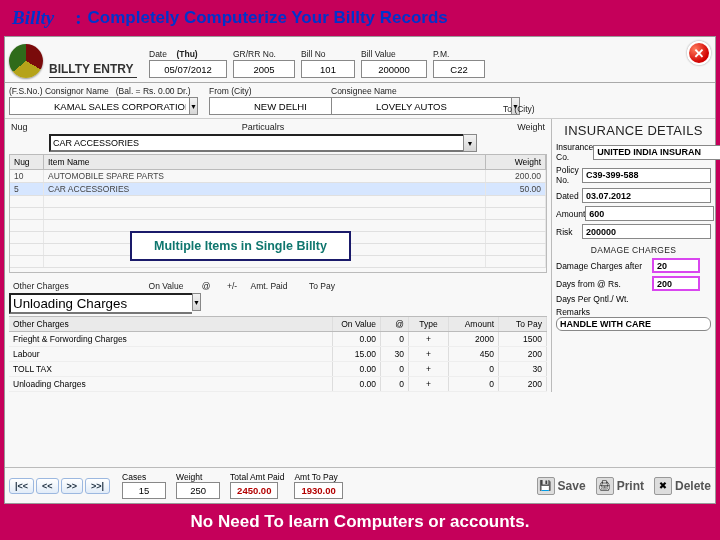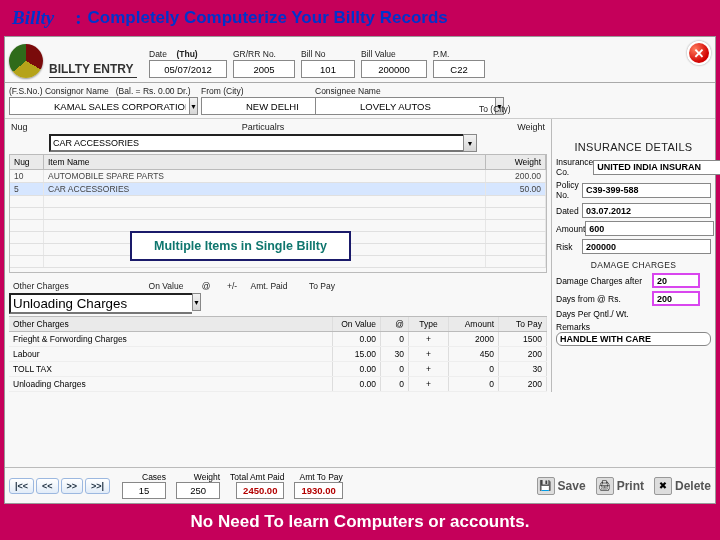--- a/index.html
+++ b/index.html
@@ -12,29 +12,29 @@
   .app { position: absolute; left: 4px; right: 4px; top: 36px; bottom: 36px; background: #f8f8f8; border: 1px solid #999; }
   .close-btn { position: absolute; top: 4px; right: 4px; width: 24px; height: 24px; border-radius: 50%; background: radial-gradient(circle at 30% 30%, #ff7a5a, #d10000 70%); border: 2px solid #fff; box-shadow: 0 0 2px #888; display: flex; align-items: center; justify-content: center; color: #fff; font-weight: bold; font-size: 13px; cursor: pointer; }
   .hdr { display: flex; align-items: flex-end; border-bottom: 1px solid #aaa; padding: 2px 4px 4px 4px; height: 46px; }
   .logo { width: 34px; height: 34px; position: relative; margin-right: 6px; }
   .logo .arc { position: absolute; width: 34px; height: 34px; border-radius: 50%; background: conic-gradient(#7a0b0b 0 120deg, #b5a31a 120deg 230deg, #2f6b1a 230deg 360deg); box-shadow: 0 1px 2px rgba(0,0,0,.4); }
   .module-name { font: bold 12px Arial; color: #333; margin-right: 12px; border-bottom: 1px solid #333; padding-bottom: 1px; width: 88px;}
   .hdr-fields { display: flex; flex: 1; gap: 6px; }
   .field { display: flex; flex-direction: column; }
   .field label { font-size: 8.5px; color: #222; margin-bottom: 1px; }
   .field input { border: 1px solid #888; background: #fff; font-size: 9.5px; padding: 2px 3px; height: 18px; text-align: center; }
-  .row2 { display: flex; padding: 3px 4px; gap: 6px; border-bottom: 1px solid #ccc; align-items: flex-end; }
+  .row2 { display: flex; padding: 3px 4px; gap: 14px; border-bottom: 1px solid #ccc; align-items: flex-end; }
   .row2 .field input { text-align: left; padding-left: 44px; }
   .combo { display: flex; }
   .combo input { flex: 1; border-right: none; }
   .combo .arrow { width: 14px; height: 18px; border: 1px solid #888; background: linear-gradient(#f3f3f3,#d6d6d6); display: flex; align-items: center; justify-content: center; font-size: 7px; }
   .main { display: flex; }
   .leftcol { flex: 1; padding: 0 4px; }
   .rightcol { width: 164px; border-left: 1px solid #bbb; padding: 2px 4px; }
-  .rightcol .sec-title { text-align: center; font-size: 11px; margin: 20px 0 4px; letter-spacing: .3px; color: #222; }
+  .rightcol .sec-title { text-align: center; font-size: 13px; margin: 2px 0 4px; letter-spacing: .3px; color: #222; }
   .rightcol .kv { display: flex; align-items: center; margin-bottom: 3px; }
   .rightcol .kv label { width: 66px; font-size: 8.5px; }
   .rightcol .kv input { flex: 1; border: 1px solid #888; background: #fff; font-size: 9px; padding: 1px 3px; height: 15px; font-weight: bold; }
   .gridhead, .gridrow { display: flex; align-items: center; }
   .gridhead { margin-top: 3px; }
   .gridhead label, .gridrow span, .gridrow input { font-size: 9px; }
   .col-nug { width: 40px; }
   .col-part { flex: 1; }
   .col-weight { width: 70px; text-align: right; }
   .gridhead label { color: #222; padding: 0 2px; }
@@ -53,21 +53,21 @@
   .charges .hdr2 .h { text-align: center; }
   .w-ov { width: 50px; } .w-at { width: 30px; } .w-pm { width: 22px; } .w-ap { width: 52px; } .w-tp { width: 54px; }
   .charges .combo { width: 120px; }
   .chargegrid { margin-top: 2px; }
   .chargegrid .chead { display: flex; background: #eaeaea; border-top: 1px solid #bbb; border-bottom: 1px solid #bbb; font-size: 8.5px; }
   .chargegrid .chead div, .chargegrid .crow div { padding: 2px 4px; border-right: 1px solid #ddd; }
   .chargegrid .crow { display: flex; font-size: 8.5px; border-bottom: 1px solid #eee; }
   .cc-name { flex: 1; } .cc-ov { width: 48px; text-align: right; } .cc-at { width: 28px; text-align: right; } .cc-type { width: 40px; text-align: center; } .cc-amt { width: 50px; text-align: right; } .cc-tp { width: 48px; text-align: right; }
   .footerbar { display: flex; align-items: center; padding: 4px; border-top: 1px solid #bbb; position: absolute; bottom: 0; left: 0; right: 0; background: #f8f8f8; }
   .navbtn { background: linear-gradient(#fff,#e2ecf8); border: 1px solid #9cb8e0; border-radius: 3px; padding: 2px 5px; font-size: 9px; font-weight: bold; color: #234; cursor: pointer; margin-right: 2px; }
-  .tot { display: flex; flex-direction: column; margin-left: 10px; align-items: flex-end; }
+  .tot { display: flex; flex-direction: column; margin-left: 10px; align-items: flex-start; }
   .tot label { font-size: 8.5px; }
   .tot .val { border: 1px solid #888; background: #fff; padding: 2px 6px; min-width: 44px; text-align: center; font-size: 9.5px; }
   .tot .red { color: #b30000; font-weight: bold; }
   .actbtn { display: flex; align-items: center; gap: 3px; margin-left: 10px; cursor: pointer; }
   .actbtn .ic { width: 18px; height: 18px; background: #ddd; border: 1px solid #999; border-radius: 2px; display: flex; align-items: center; justify-content: center; font-size: 10px; }
   .actbtn span.lbl { font: bold 12px Arial; color: #555; }
   .bottomtext { position: absolute; bottom: 0; left: 0; right: 0; height: 36px; display: flex; align-items: center; justify-content: center; color: #fff; font: bold 17px Arial; }
   .rightcol .sec-title2 { text-align: center; font-size: 8.5px; margin: 6px 0 3px; letter-spacing: .3px; color: #222; }
   .rightcol .kv2 { display: flex; align-items: center; margin-bottom: 3px; }
   .rightcol .kv2 label { width: 96px; font-size: 8.5px; }

